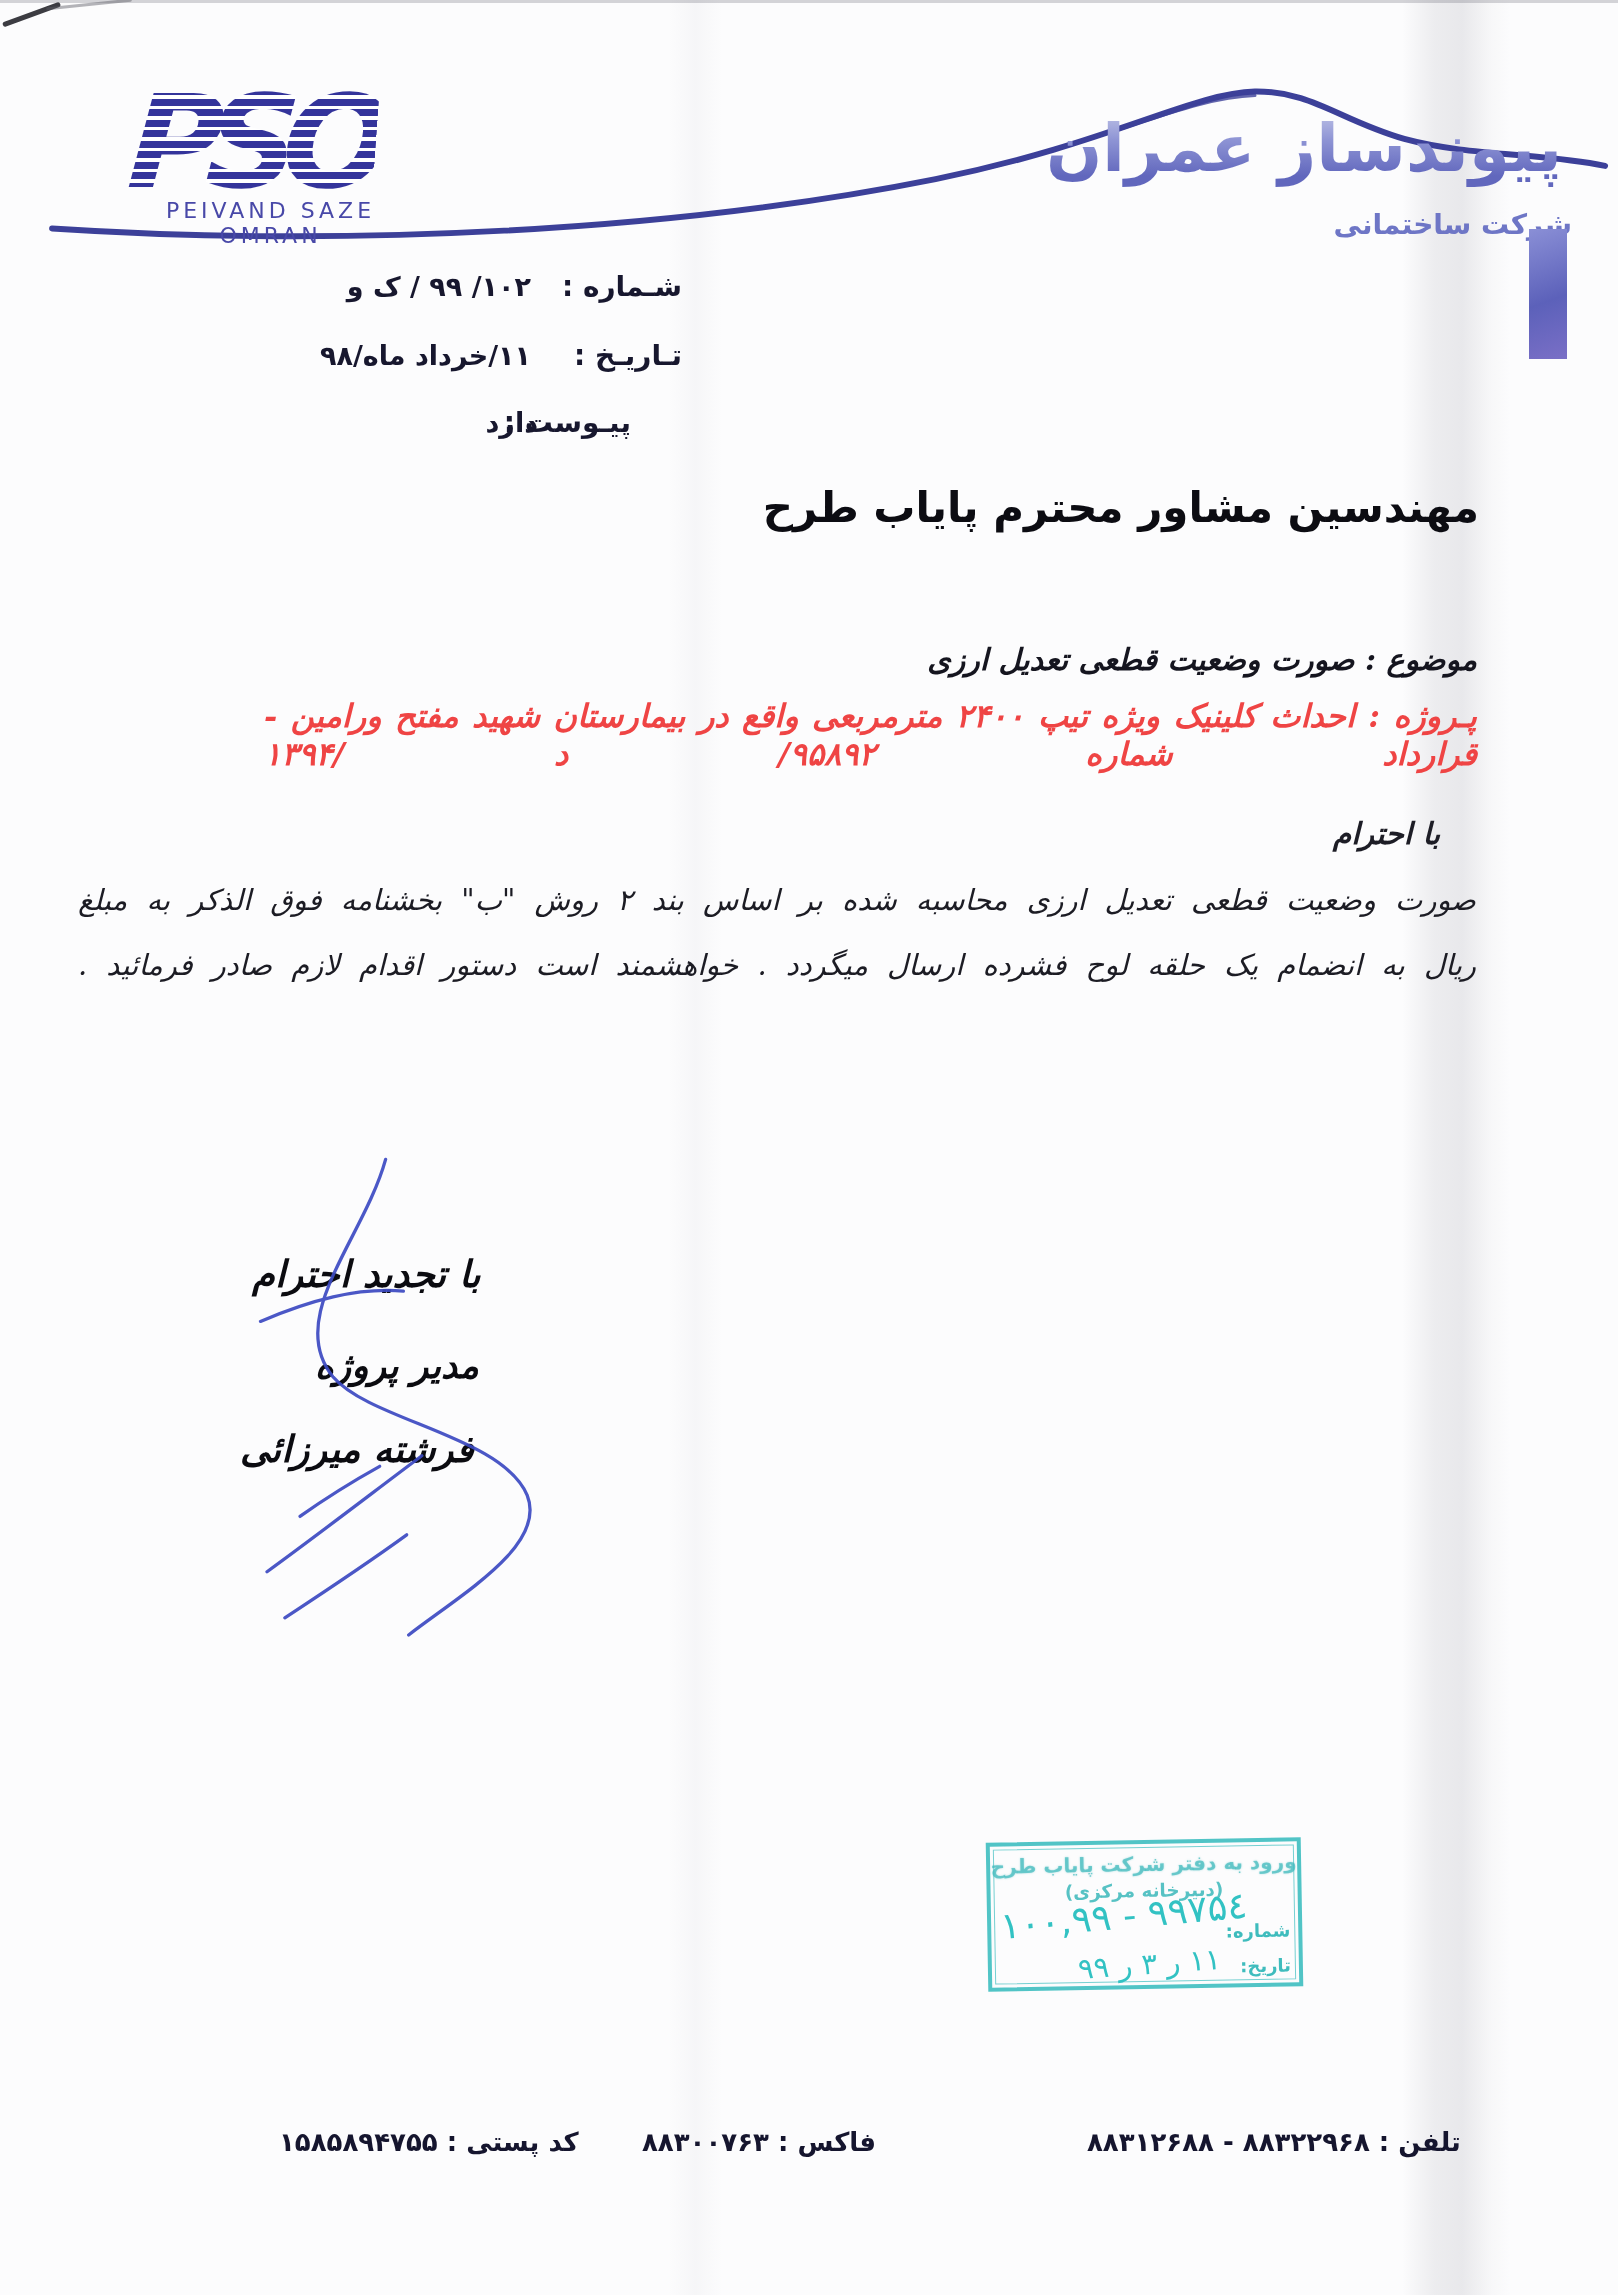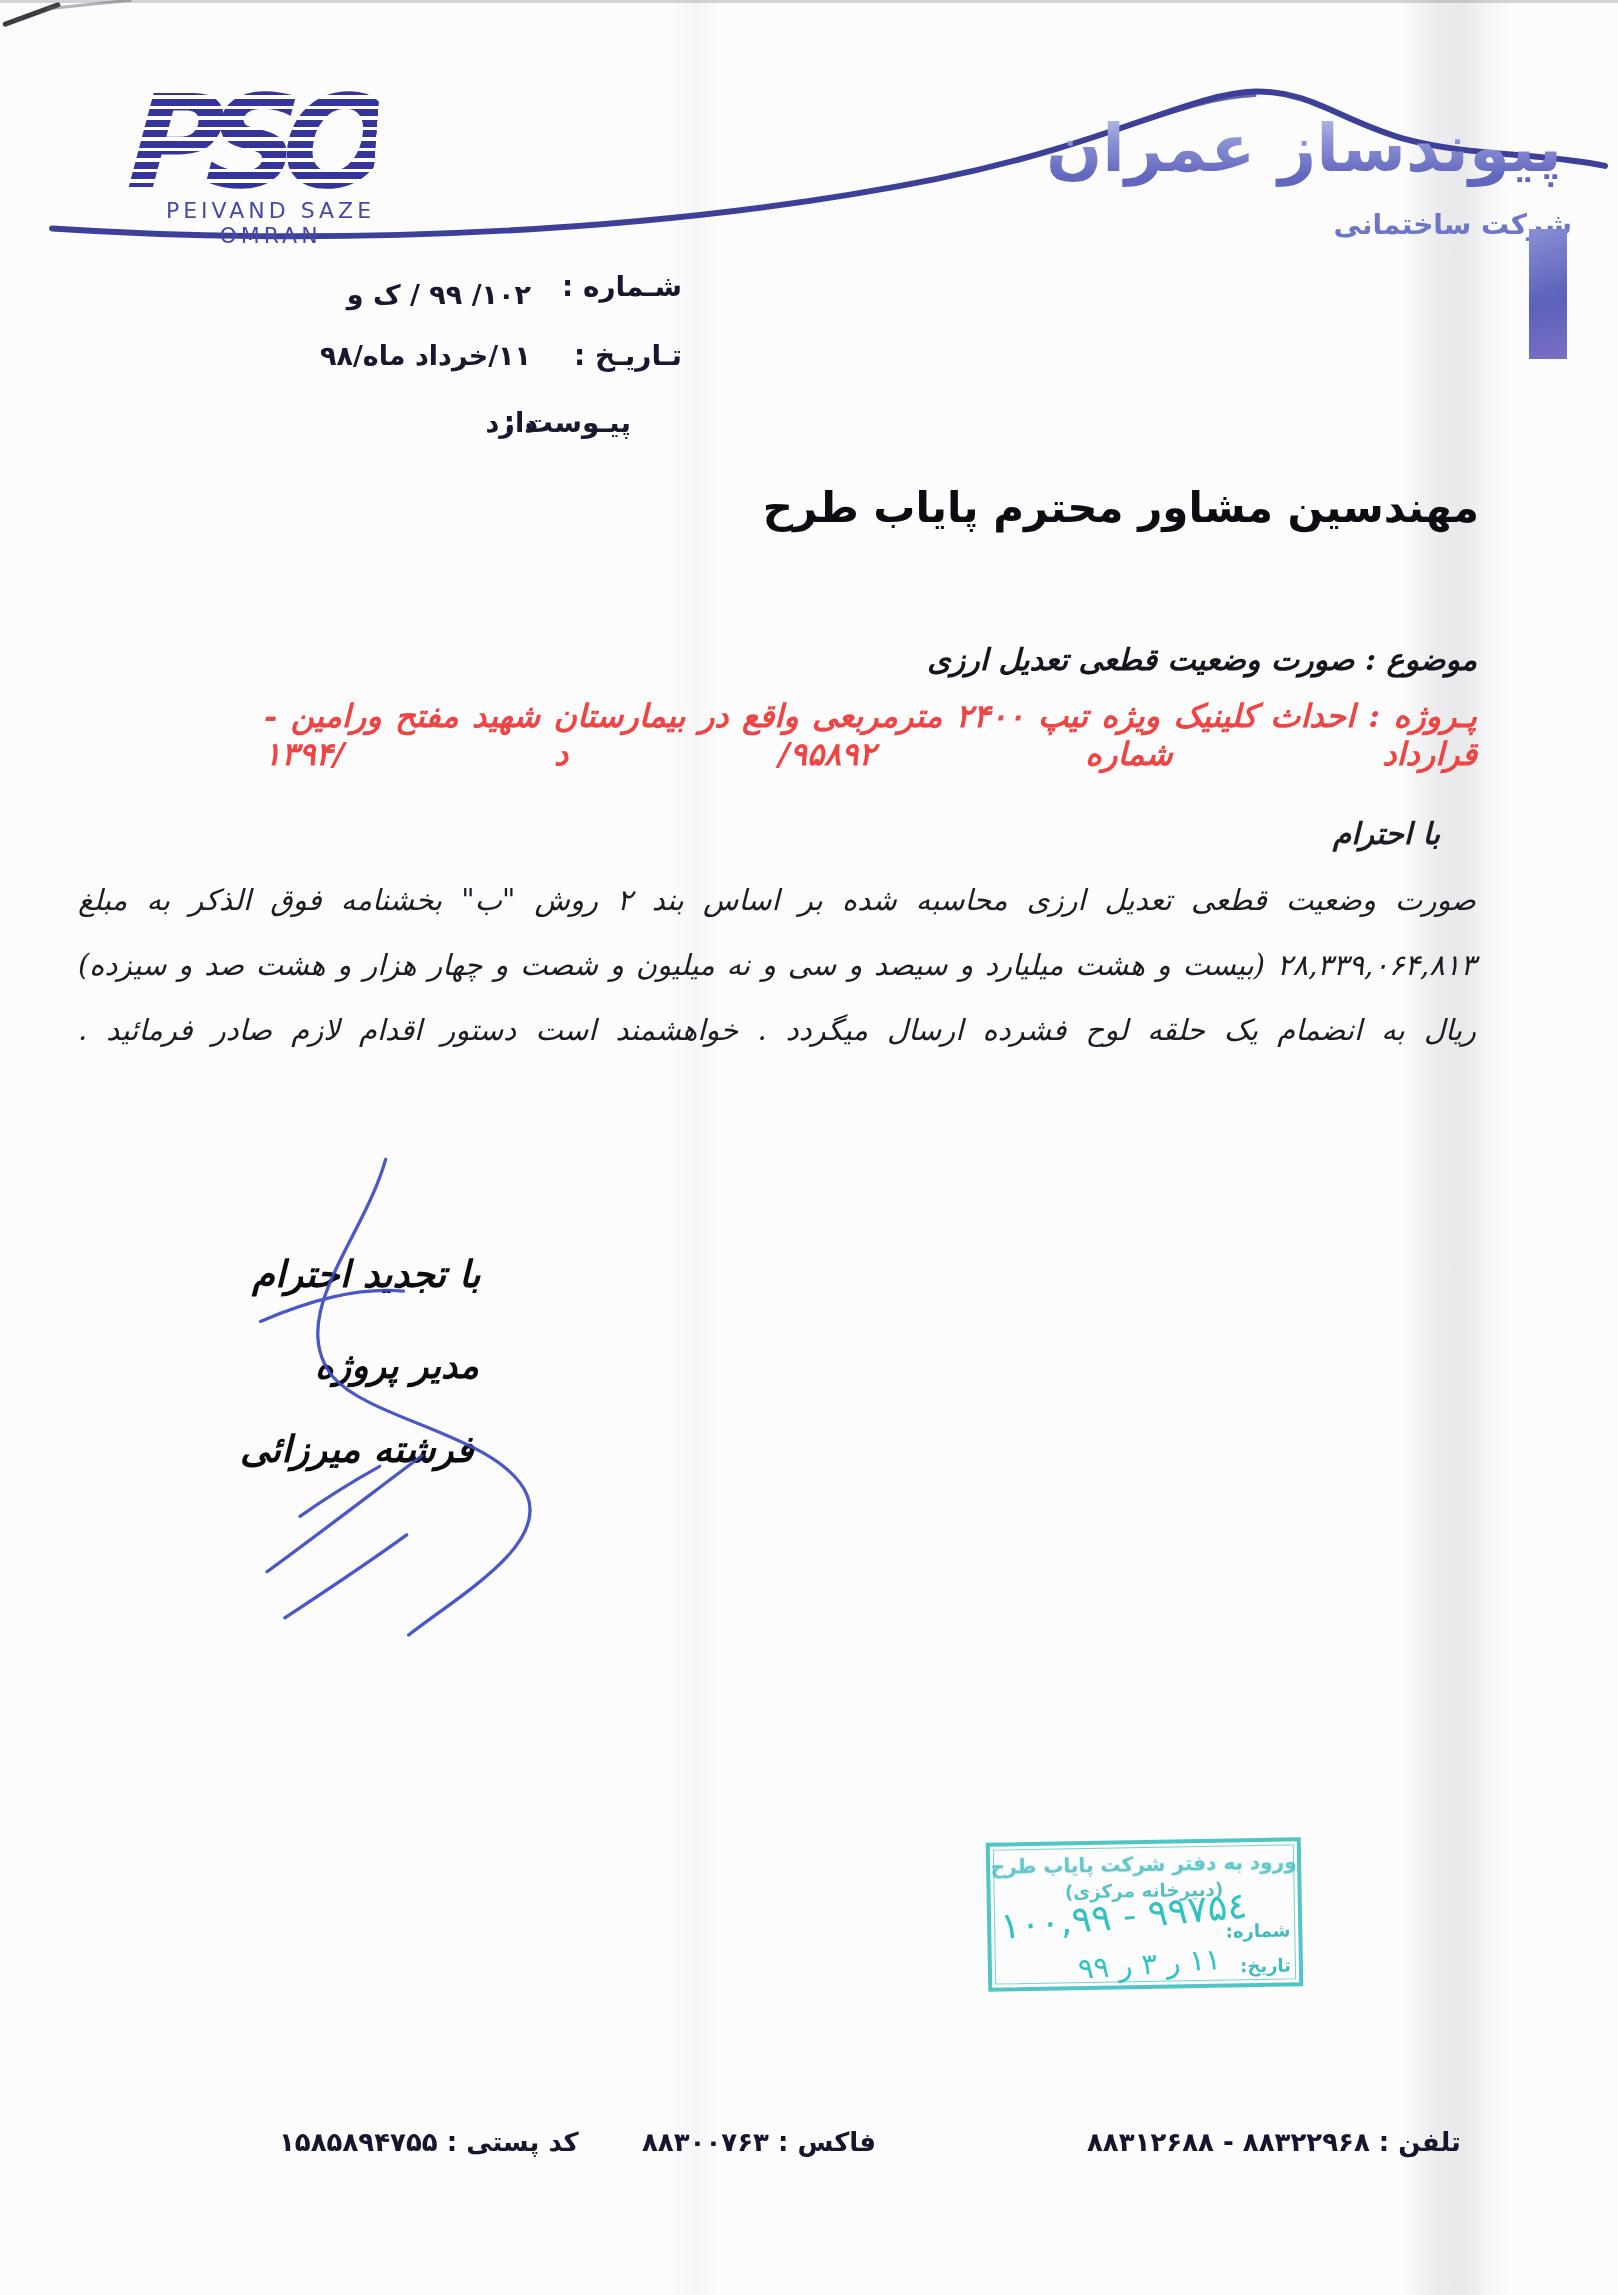--- a/index.html
+++ b/index.html
@@ -49,21 +49,21 @@
     font-size:28px;font-weight:bold;letter-spacing:1.3px;color:#6e76c6;
   }
   .brand-square{
     left:1529px;top:229px;width:38px;height:130px;
     background:linear-gradient(160deg,#8a8fd6 0%,#5c61ba 55%,#7a6fc6 100%);
   }
 
   
   .meta-label{font-size:28px;font-weight:bold;color:#17172e;}
   .meta-value{font-size:27px;font-weight:bold;color:#17172e;}
-  .m-l1{right:937px;top:270px;} .m-v1{right:1088px;top:279px;}
+  .m-l1{right:937px;top:270px;} .m-v1{right:1088px;top:271px;}
   .m-l2{right:937px;top:339px;} .m-v2{right:1088px;top:340px;}
   .m-l3{right:988px;top:406px;} .m-v3{right:1081px;top:407px;}
 
   
   .recipient{
     right:140px;top:483px;
     font-size:42px;font-weight:900;color:#0c0c12;letter-spacing:0;
   }
   .serifita{font-family:"DejaVu Serif",serif;font-style:italic;}
   .subject-line{right:142px;top:642px;font-size:30px;font-weight:bold;color:#15151f;}
@@ -152,21 +152,20 @@
   <div class="abs project-line serifita rtl">
     <span>پـروژه :</span>
     <span> </span>
     <span>احداث کلینیک ویژه تیپ ۲۴۰۰ مترمربعی واقع در بیمارستان شهید مفتح ورامین - قرارداد شماره ۹۵۸۹۲/ د /۱۳۹۴</span>
   </div>
 
   <div class="abs salutation serifita rtl nowrap">با احترام</div>
 
   <div class="abs body-par serifita rtl">
     <div class="body-line">صورت وضعیت قطعی تعدیل ارزی محاسبه شده بر اساس بند ۲ روش "ب" بخشنامه فوق الذکر به مبلغ</div>
-    <div class="body-line">۲۸,۳۳۹,۰۶۴,۸۱۳ (بیست و هشت میلیارد و سیصد و سی و نه میلیون و شصت و چهار هزار و هشت صد و سیزده)</div>
     <div class="body-line">ریال به انضمام یک حلقه لوح فشرده ارسال میگردد . خواهشمند است دستور اقدام لازم صادر فرمائید .</div>
   </div>
 
   <div class="abs sig-text sig-closing serifita rtl nowrap">با تجدید احترام</div>
   <div class="abs sig-text sig-role serifita rtl nowrap">مدیر پروژه</div>
   <div class="abs sig-text sig-name serifita rtl nowrap">فرشته میرزائی</div>
 
   <svg class="abs sig-svg" viewBox="0 0 2457 3484" xmlns="http://www.w3.org/2000/svg">
     <g fill="none" stroke="#3c4ac2" stroke-width="5" stroke-linecap="round" opacity=".92">
       <path d="M 585 1760 C 552 1880, 432 2000, 505 2090 C 562 2157, 762 2180, 800 2270 C 830 2346, 700 2420, 620 2482"></path>

